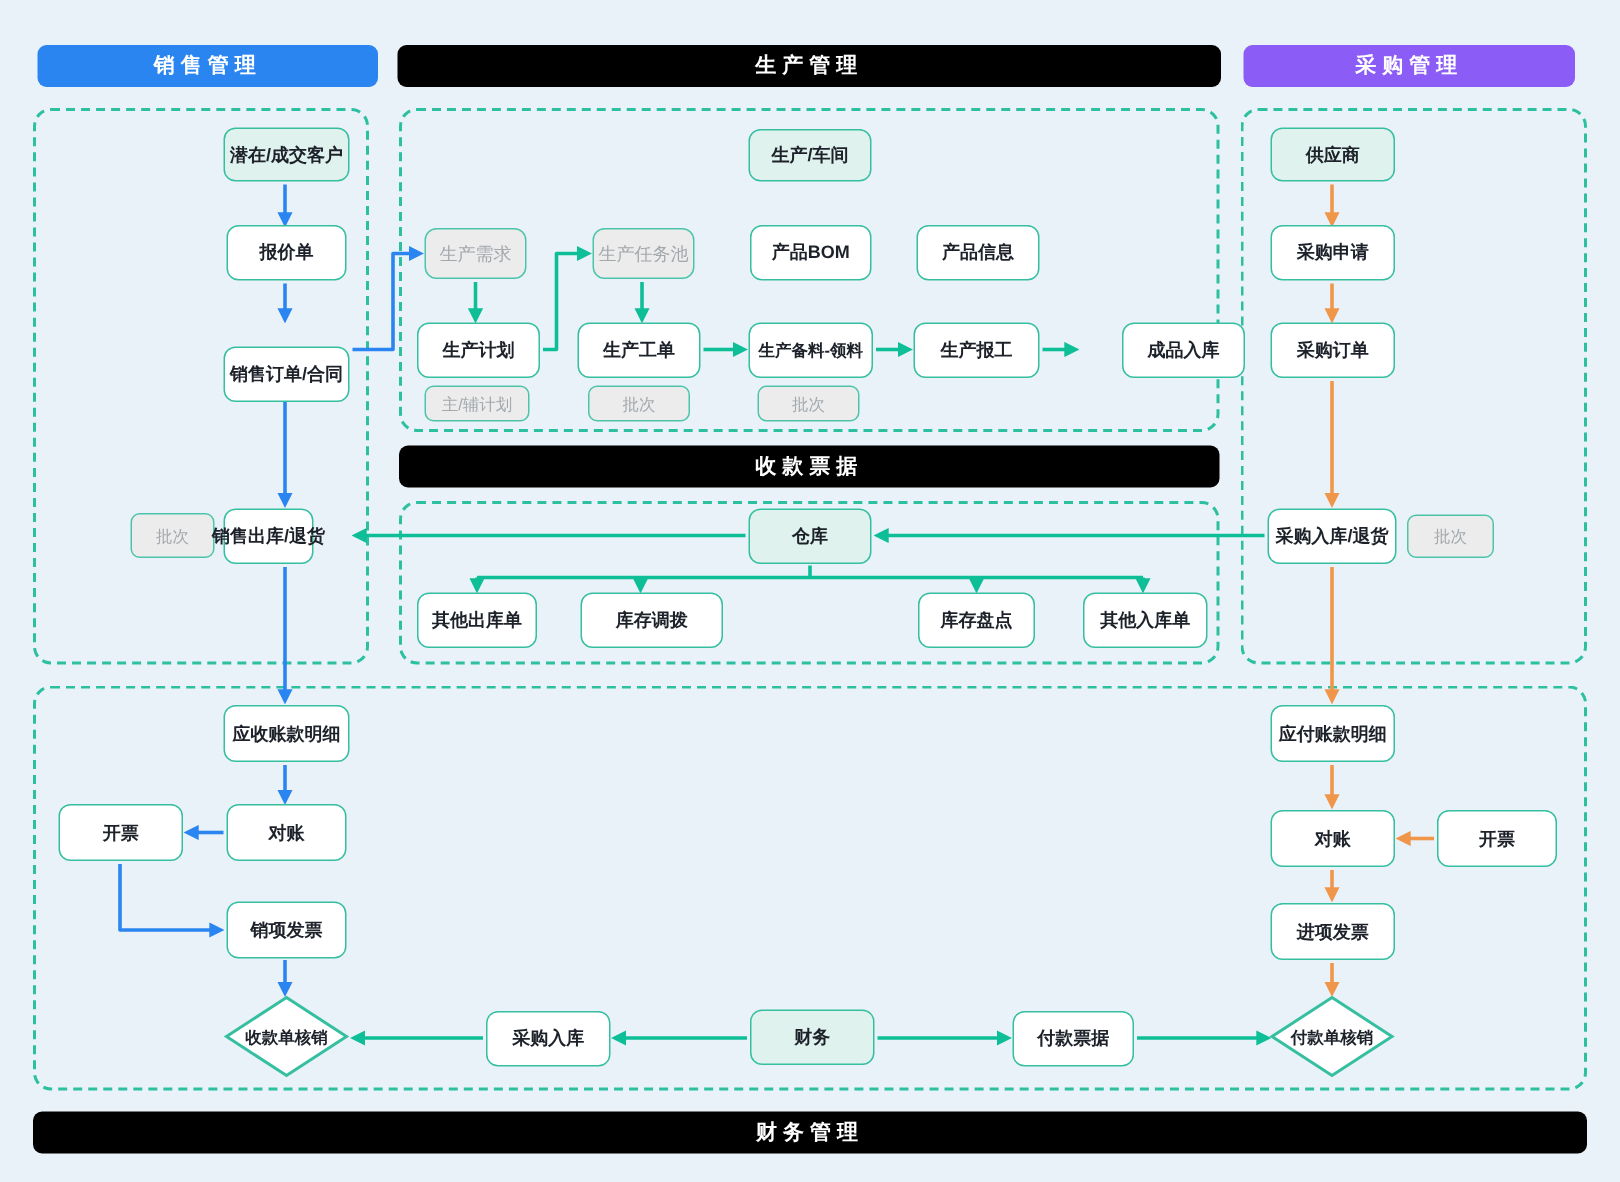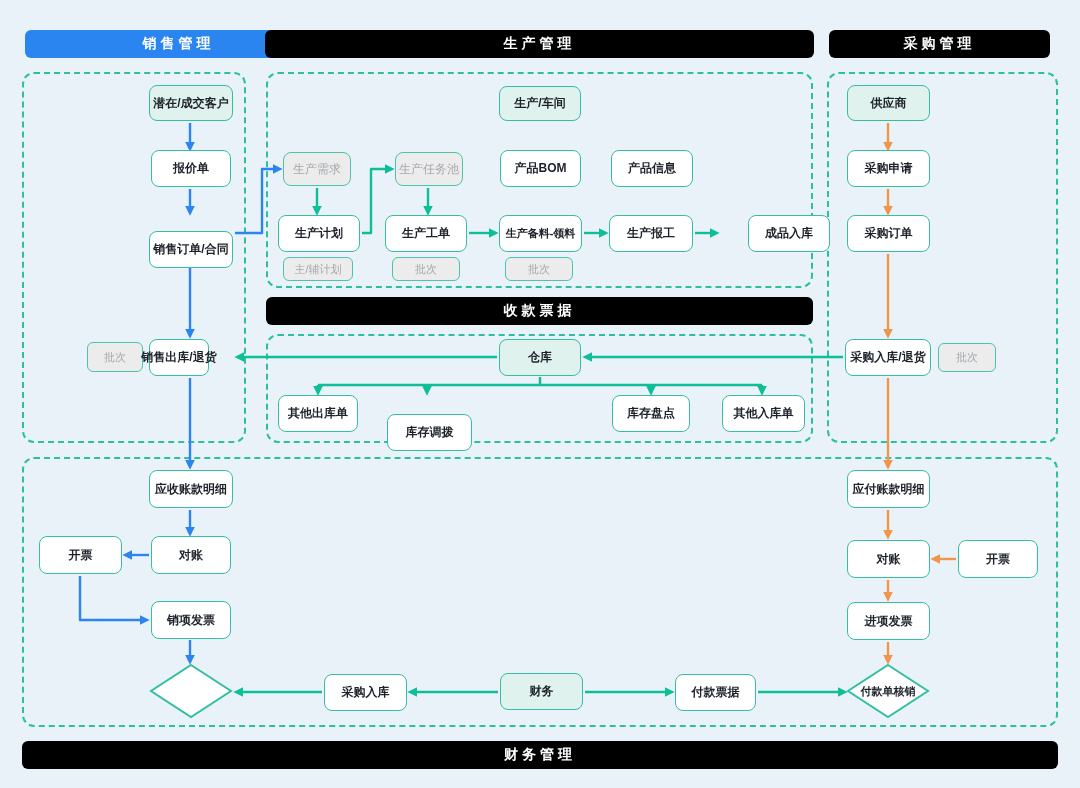--- a/index.html
+++ b/index.html
@@ -1,23 +1,23 @@
 <!DOCTYPE html>
 <html><head>
 <meta charset="utf-8">
 <style>
   html,body{margin:0;padding:0;background:#eaf2f9;}
   .canvas{position:relative;width:1080px;height:788px;background:#eaf2f9;
           font-family:"Liberation Sans","DejaVu Sans",sans-serif;overflow:hidden;}
   .layer{position:absolute;left:0;top:0;pointer-events:none;}
   .hdr{position:absolute;display:flex;align-items:center;justify-content:center;
        color:#ffffff;font-size:14px;font-weight:bold;letter-spacing:4px;border-radius:6px;}
-  .hdr.blue{background:#2a85f1;padding-left:40px;}
+  .hdr.blue{background:#2a85f1;}
   .hdr.teal{background:#000000;}
-  .hdr.orange{background:#000000;}
+  .hdr.orange{background:#8b5cf6;}
   .dashed{position:absolute;border:2px dashed #2cc0a0;border-radius:12px;box-sizing:border-box;}
   .box{position:absolute;border:1.5px solid #35bfa0;border-radius:8px;background:#ffffff;
        display:flex;align-items:center;justify-content:center;font-size:12px;font-weight:bold;
        color:#1d2129;white-space:nowrap;box-sizing:border-box;z-index:2;}
   .tint{background:#dff2ee;}
   .grayb{background:#ececec;color:#a3a8ad;font-weight:normal;border-color:#4cc4a9;}
   .tag{border-radius:6px;font-size:11px;}
   .tight{font-size:11px;}
   .dlabel{position:absolute;display:flex;align-items:center;justify-content:center;
           font-size:11px;font-weight:bold;color:#1d2129;z-index:3;white-space:nowrap;}
@@ -99,38 +99,39 @@
 
   <div class="box tint" style="left:149px;top:85px;width:84px;height:36px">潜在/成交客户</div>
   <div class="box" style="left:151px;top:150px;width:80px;height:37px">报价单</div>
   <div class="box" style="left:149px;top:231px;width:84px;height:37px">销售订单/合同</div>
   <div class="box grayb tag" style="left:87px;top:342px;width:56px;height:30px">批次</div>
   <div class="box" style="left:149px;top:339px;width:60px;height:37px">销售出库/退货</div>
   <div class="box" style="left:149px;top:470px;width:84px;height:38px">应收账款明细</div>
   <div class="box" style="left:151px;top:536px;width:80px;height:38px">对账</div>
   <div class="box" style="left:39px;top:536px;width:83px;height:38px">开票</div>
   <div class="box" style="left:151px;top:601px;width:80px;height:38px">销项发票</div>
+  <div class="dlabel" style="left:151px;top:665px;width:80px;height:52px">收款单核销</div>
 
   <div class="box tint" style="left:499px;top:86px;width:82px;height:35px">生产/车间</div>
   <div class="box grayb" style="left:283px;top:152px;width:68px;height:34px">生产需求</div>
   <div class="box grayb" style="left:395px;top:152px;width:68px;height:34px">生产任务池</div>
   <div class="box" style="left:500px;top:150px;width:81px;height:37px">产品BOM</div>
   <div class="box" style="left:611px;top:150px;width:82px;height:37px">产品信息</div>
   <div class="box" style="left:278px;top:215px;width:82px;height:37px">生产计划</div>
   <div class="box grayb tag" style="left:283px;top:257px;width:70px;height:24px">主/辅计划</div>
   <div class="box" style="left:385px;top:215px;width:82px;height:37px">生产工单</div>
   <div class="box grayb tag" style="left:392px;top:257px;width:68px;height:24px">批次</div>
   <div class="box tight" style="left:499px;top:215px;width:83px;height:37px">生产备料-领料</div>
   <div class="box grayb tag" style="left:505px;top:257px;width:68px;height:24px">批次</div>
   <div class="box" style="left:609px;top:215px;width:84px;height:37px">生产报工</div>
   <div class="box" style="left:748px;top:215px;width:82px;height:37px">成品入库</div>
 
   <div class="box tint" style="left:499px;top:339px;width:82px;height:37px">仓库</div>
   <div class="box" style="left:278px;top:395px;width:80px;height:37px">其他出库单</div>
-  <div class="box" style="left:387px;top:414px;width:85px;height:37px">库存调拨</div>
+  <div class="box" style="left:387px;top:395px;width:95px;height:37px">库存调拨</div>
   <div class="box" style="left:612px;top:395px;width:78px;height:37px">库存盘点</div>
   <div class="box" style="left:722px;top:395px;width:83px;height:37px">其他入库单</div>
 
   <div class="box tint" style="left:847px;top:85px;width:83px;height:36px">供应商</div>
   <div class="box" style="left:847px;top:150px;width:83px;height:37px">采购申请</div>
   <div class="box" style="left:847px;top:215px;width:83px;height:37px">采购订单</div>
   <div class="box" style="left:845px;top:339px;width:86px;height:37px">采购入库/退货</div>
   <div class="box grayb tag" style="left:938px;top:343px;width:58px;height:29px">批次</div>
   <div class="box" style="left:847px;top:470px;width:83px;height:38px">应付账款明细</div>
   <div class="box" style="left:847px;top:540px;width:83px;height:38px">对账</div>

